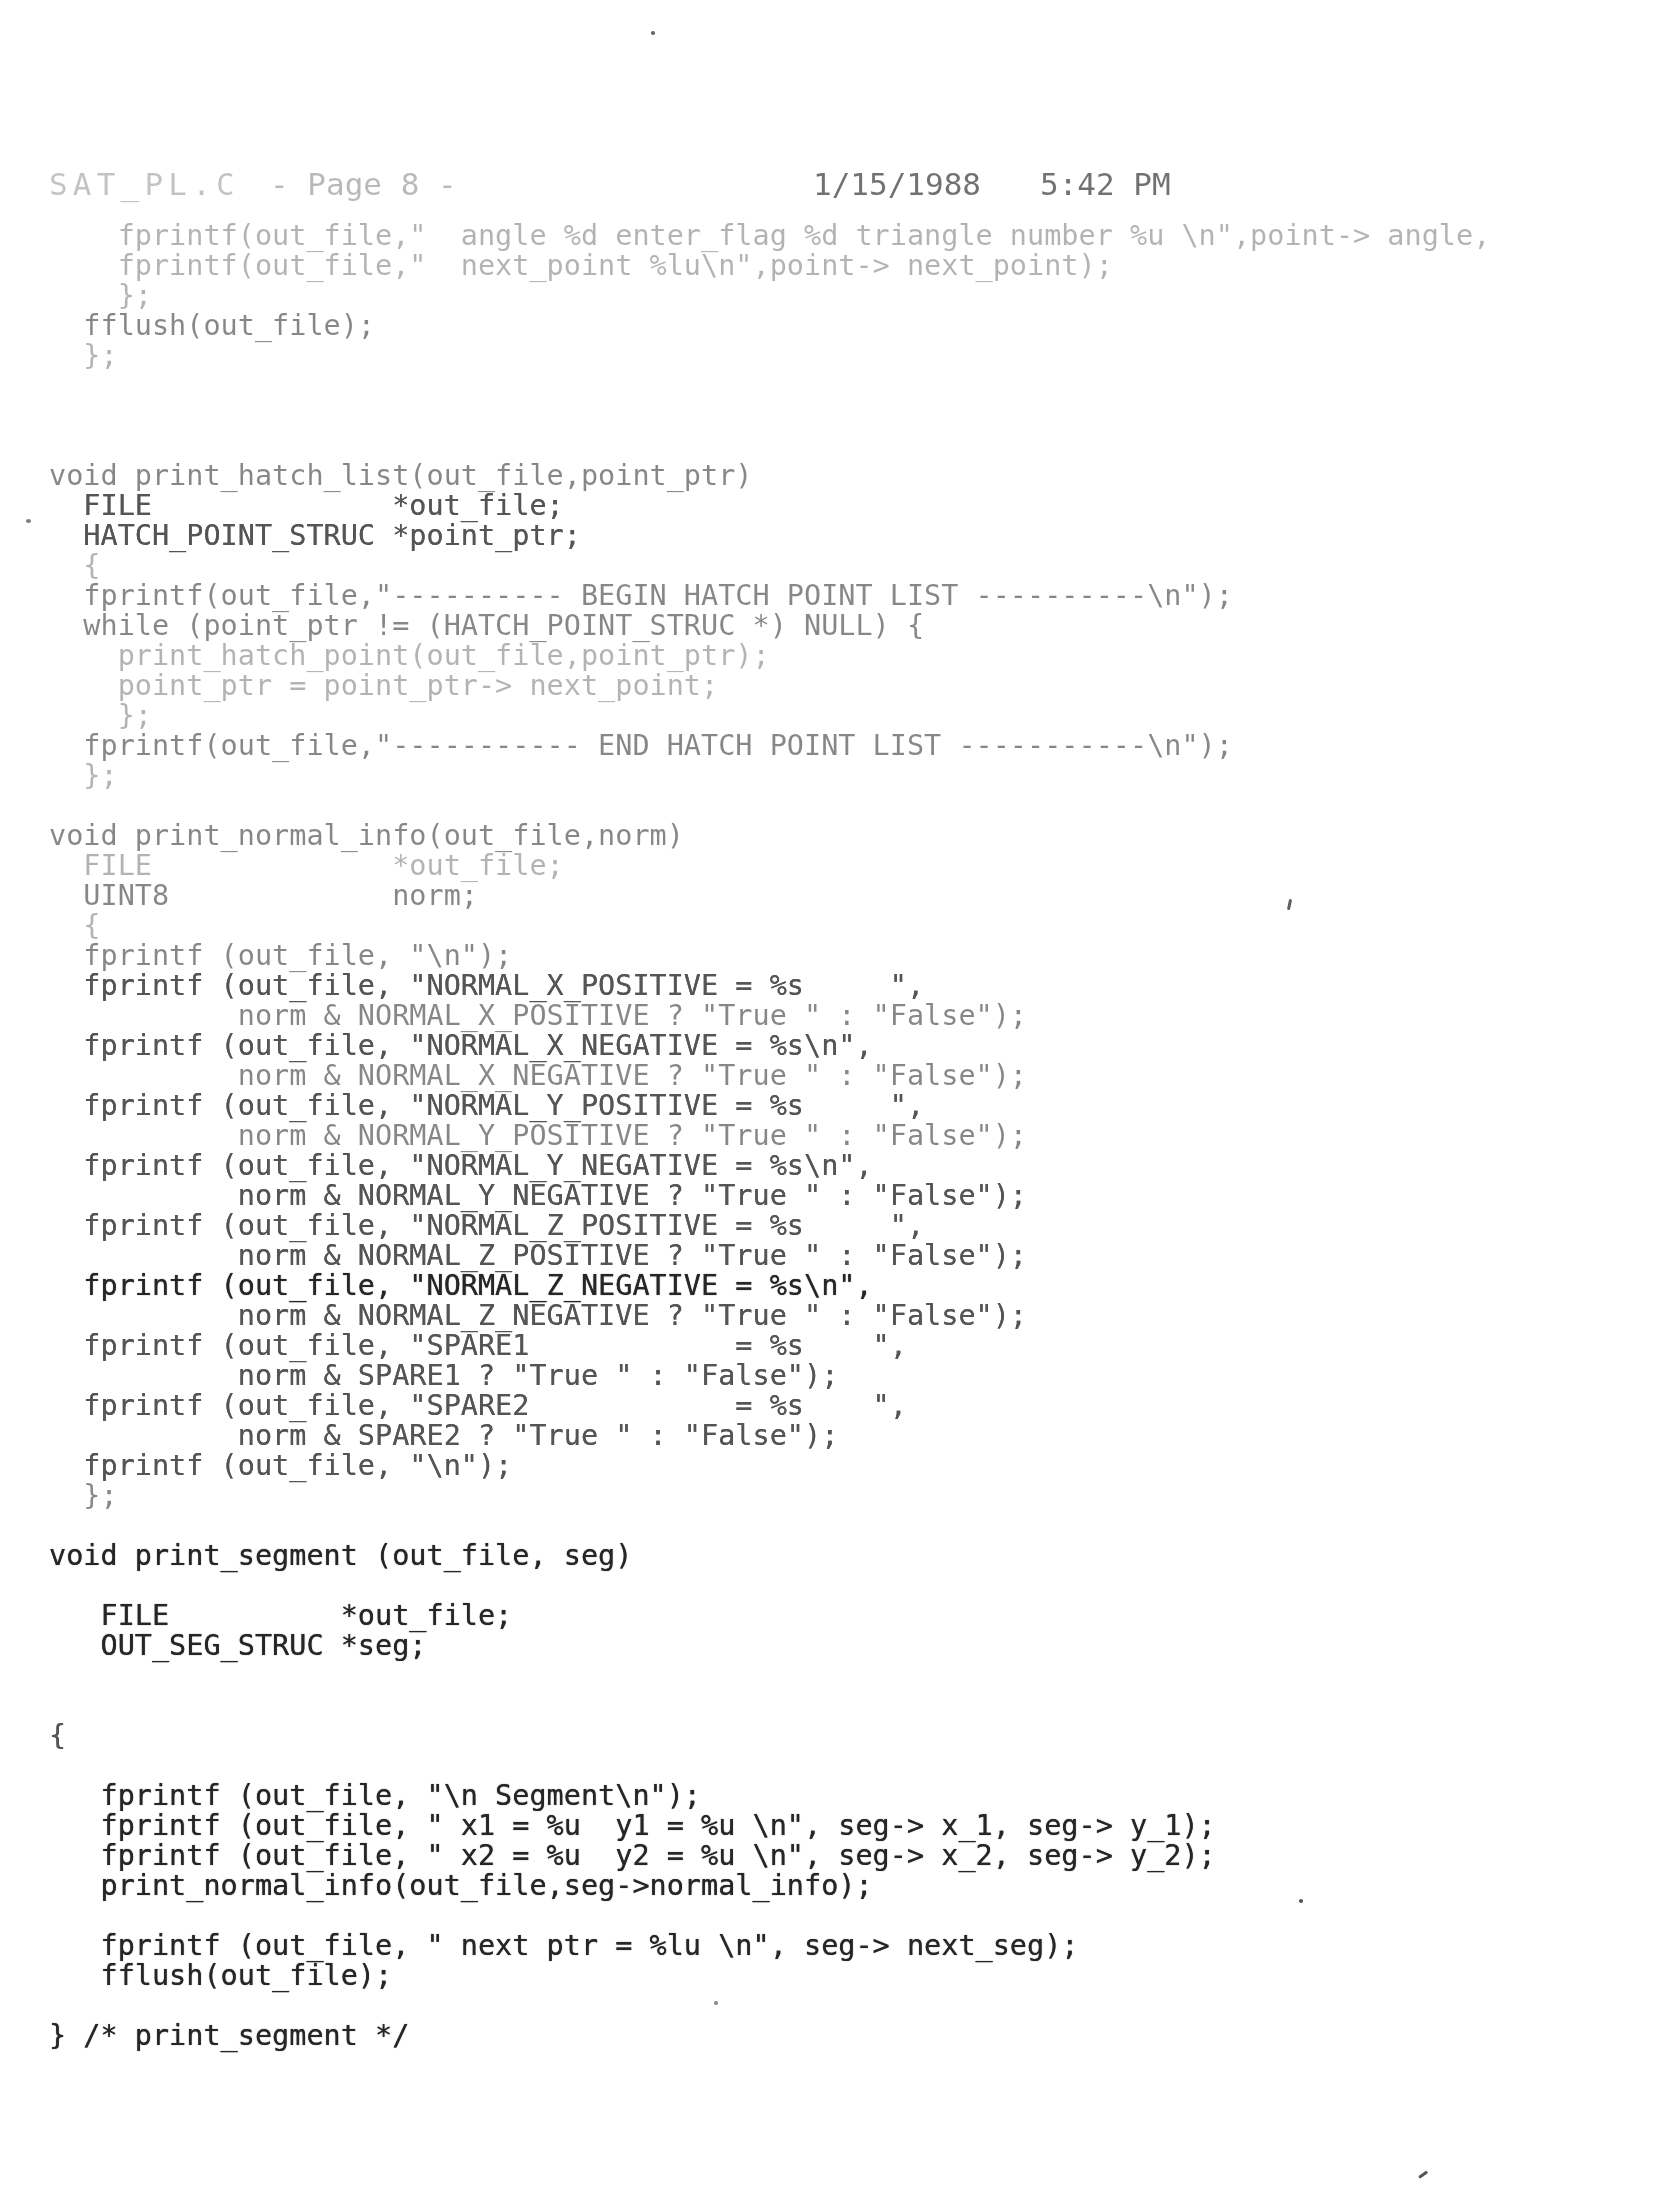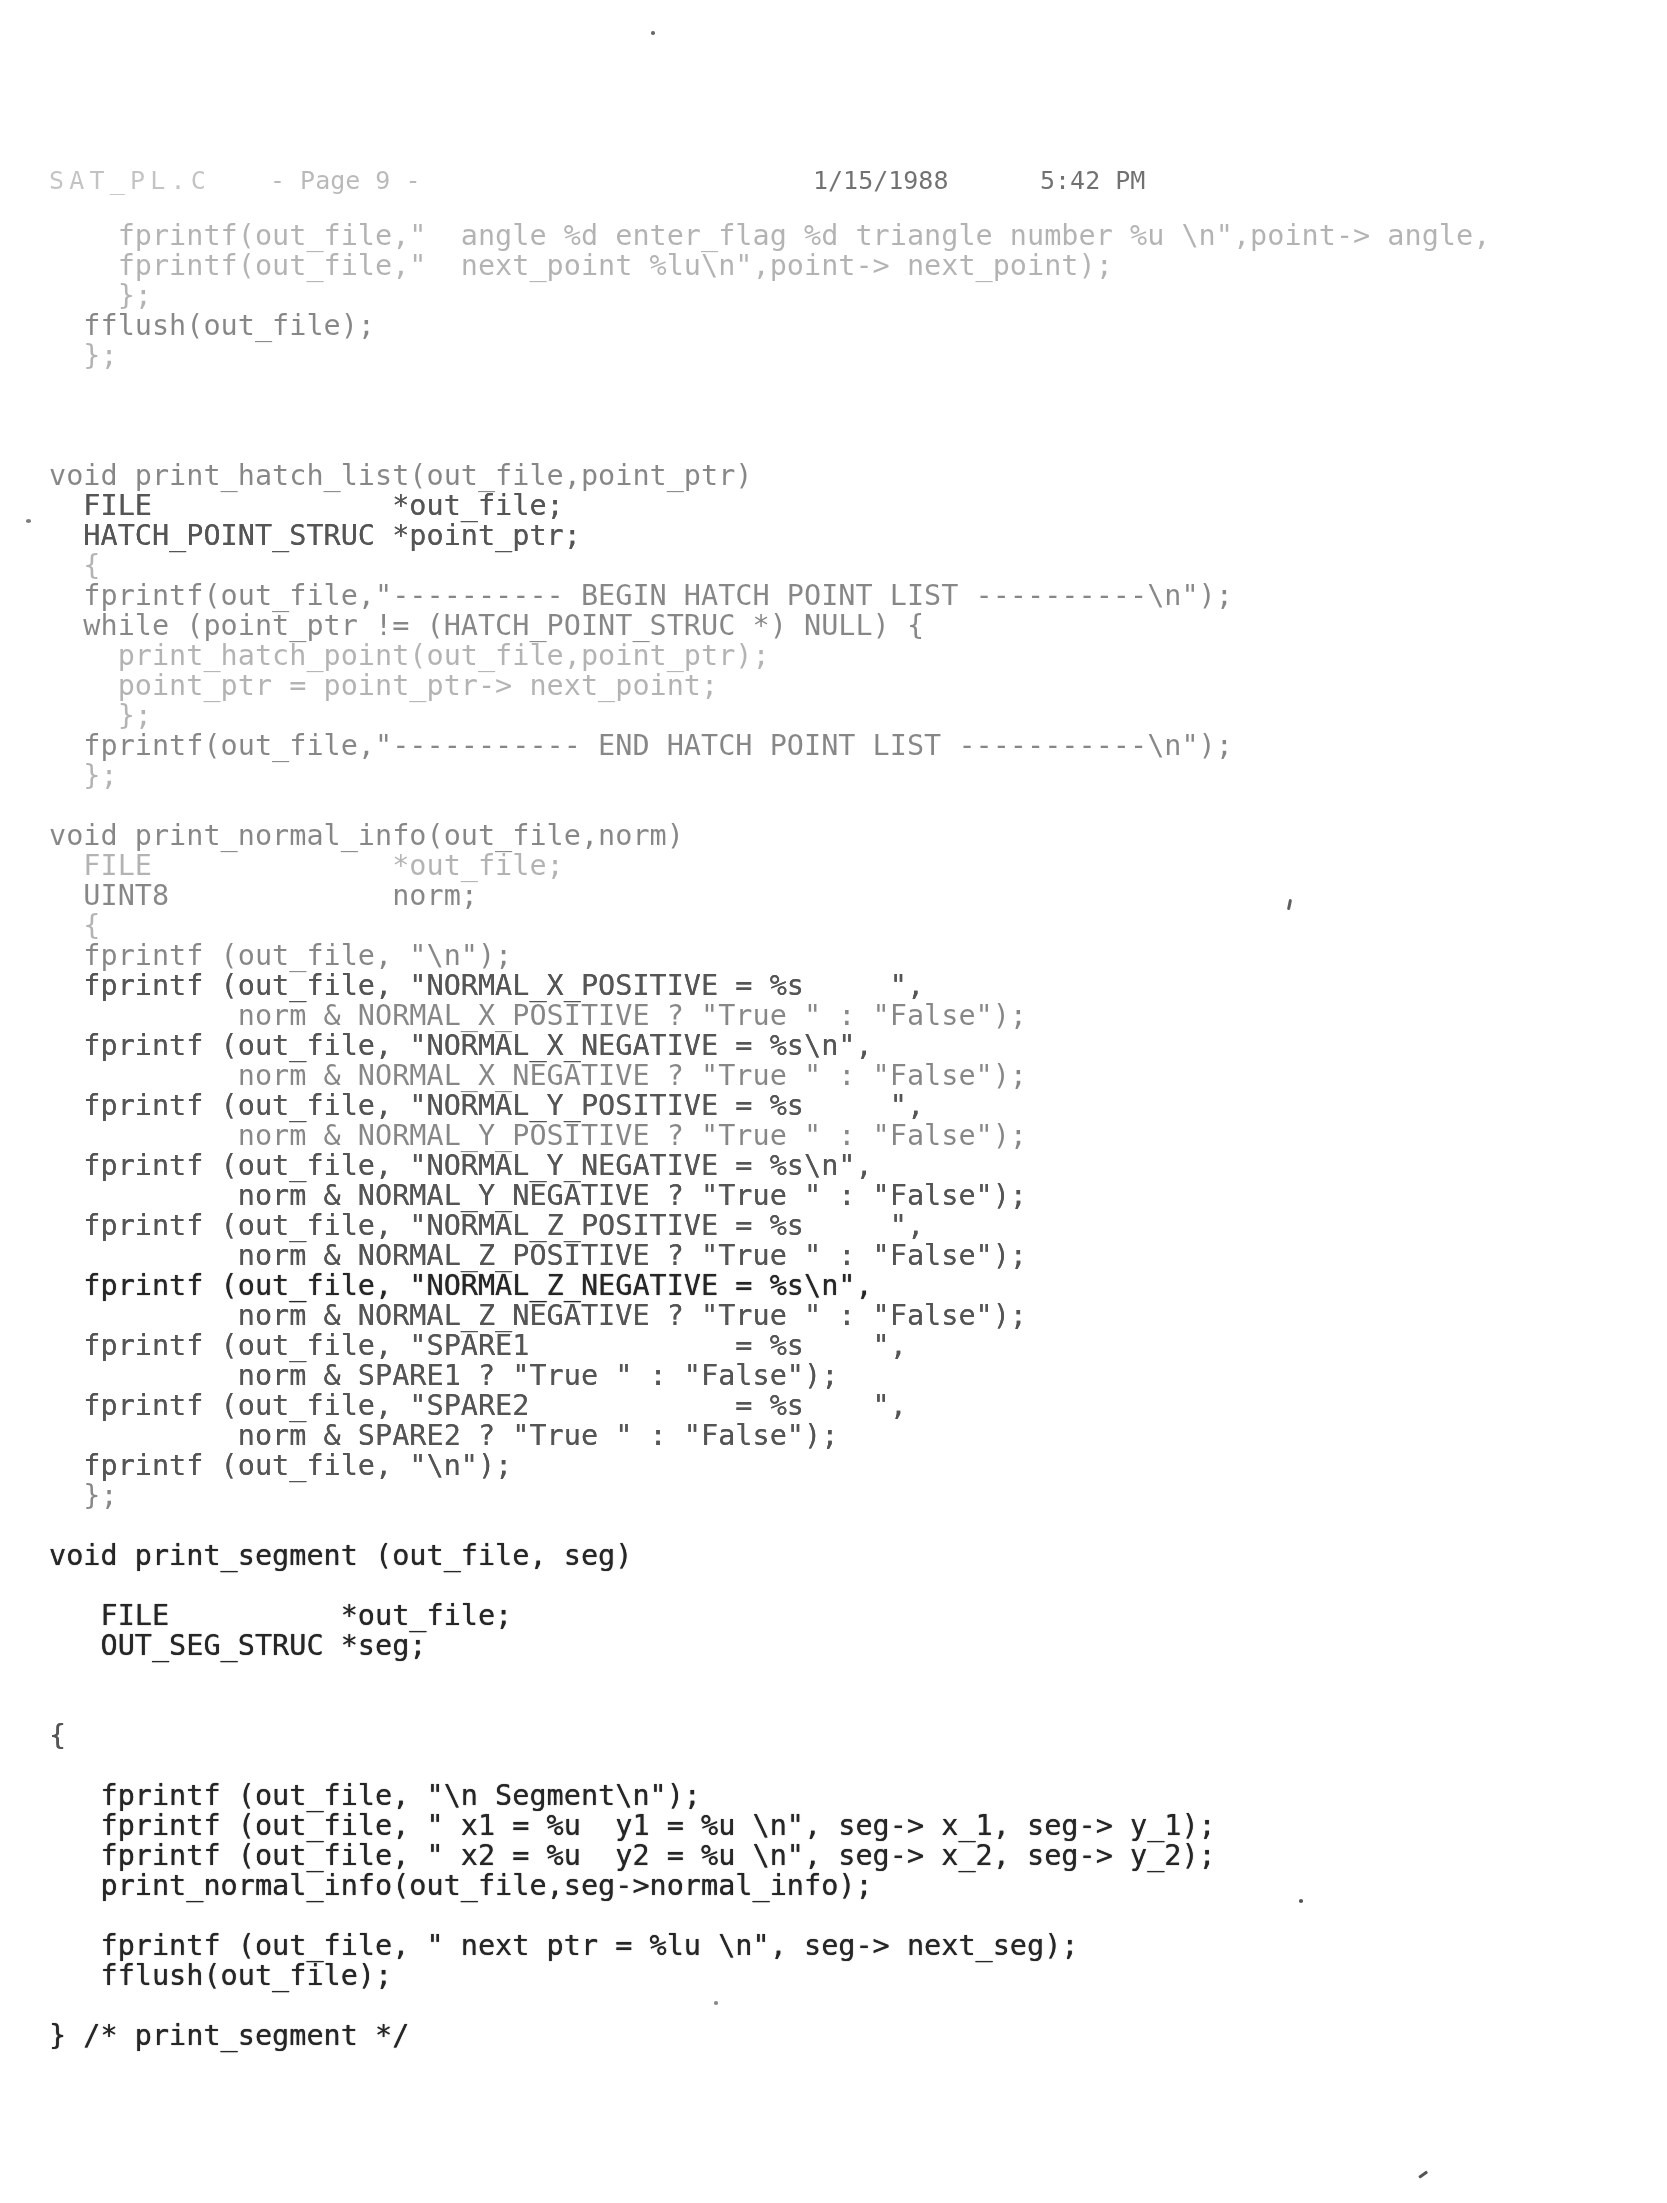--- a/index.html
+++ b/index.html
@@ -13,21 +13,21 @@
     height: 2203px;
     background: #ffffff;
     overflow: hidden;
     font-family: "DejaVu Sans Mono", "Liberation Mono", monospace;
     color: #1b1b1b;
   }
   
   .hdr span {
     position: absolute;
     top: 166px;
-    font-size: 25px;
+    font-size: 31px;
     white-space: pre;
   }
   .hdr-filename { left: 49px;  opacity: 0.26; filter: blur(0.5px); letter-spacing: 5.2px; }
   .hdr-page     { left: 270px; opacity: 0.30; filter: blur(0.4px); }
   .hdr-date     { left: 813px; opacity: 0.62; text-align: center; }
   .hdr-time     { left: 1040px; opacity: 0.62; }
   
   .code {
     position: absolute;
     left: 49px;
@@ -55,21 +55,21 @@
   .speck-5 { left: 1418px; top: 2173px; width: 10.4px; height: 2.6px;  opacity: .8; transform: rotate(-35deg); border-radius: 0.9px; }
   .speck-6 { left: 714px;  top: 2001px; width: 3.5px;  height: 3.5px;  opacity: .55; }
 </style>
 </head>
 <body>
 
 <div class="page">
 
   <div class="hdr">
     <span class="hdr-filename">SAT_PL.C</span>
-    <span class="hdr-page">- Page 9 -</span>
+    <span class="hdr-page">- Page 8 -</span>
     <span class="hdr-date">1/15/1988</span>
     <span class="hdr-time">5:42 PM</span>
   </div>
 
   <div class="code"><div class="line fade-3">    fprintf(out_file,"  angle %d enter_flag %d triangle number %u \n",point-&gt; angle,</div><div class="line fade-3">    fprintf(out_file,"  next_point %lu\n",point-&gt; next_point);</div><div class="line fade-3">    };</div><div class="line fade-2">  fflush(out_file);</div><div class="line fade-3">  };</div><div class="line fade-3">&nbsp;</div><div class="line fade-3">&nbsp;</div><div class="line fade-3">&nbsp;</div><div class="line fade-2">void print_hatch_list(out_file,point_ptr)</div><div class="line fade-1">  FILE              *out_file;</div><div class="line fade-1">  HATCH_POINT_STRUC *point_ptr;</div><div class="line fade-3">  {</div><div class="line fade-2">  fprintf(out_file,"---------- BEGIN HATCH POINT LIST ----------\n");</div><div class="line fade-2">  while (point_ptr != (HATCH_POINT_STRUC *) NULL) {</div><div class="line fade-3">    print_hatch_point(out_file,point_ptr);</div><div class="line fade-3">    point_ptr = point_ptr-&gt; next_point;</div><div class="line fade-3">    };</div><div class="line fade-2">  fprintf(out_file,"----------- END HATCH POINT LIST -----------\n");</div><div class="line fade-3">  };</div><div class="line fade-3">&nbsp;</div><div class="line fade-2">void print_normal_info(out_file,norm)</div><div class="line fade-3">  FILE              *out_file;</div><div class="line fade-2">  UINT8             norm;</div><div class="line fade-3">  {</div><div class="line fade-2">  fprintf (out_file, "\n");</div><div class="line fade-1">  fprintf (out_file, "NORMAL_X_POSITIVE = %s     ",</div><div class="line fade-2">           norm &amp; NORMAL_X_POSITIVE ? "True " : "False");</div><div class="line fade-1">  fprintf (out_file, "NORMAL_X_NEGATIVE = %s\n",</div><div class="line fade-2">           norm &amp; NORMAL_X_NEGATIVE ? "True " : "False");</div><div class="line fade-1">  fprintf (out_file, "NORMAL_Y_POSITIVE = %s     ",</div><div class="line fade-2">           norm &amp; NORMAL_Y_POSITIVE ? "True " : "False");</div><div class="line fade-1">  fprintf (out_file, "NORMAL_Y_NEGATIVE = %s\n",</div><div class="line fade-1">           norm &amp; NORMAL_Y_NEGATIVE ? "True " : "False");</div><div class="line fade-1">  fprintf (out_file, "NORMAL_Z_POSITIVE = %s     ",</div><div class="line fade-1">           norm &amp; NORMAL_Z_POSITIVE ? "True " : "False");</div><div class="line fade-0">  fprintf (out_file, "NORMAL_Z_NEGATIVE = %s\n",</div><div class="line fade-1">           norm &amp; NORMAL_Z_NEGATIVE ? "True " : "False");</div><div class="line fade-1">  fprintf (out_file, "SPARE1            = %s    ",</div><div class="line fade-1">           norm &amp; SPARE1 ? "True " : "False");</div><div class="line fade-1">  fprintf (out_file, "SPARE2            = %s    ",</div><div class="line fade-1">           norm &amp; SPARE2 ? "True " : "False");</div><div class="line fade-1">  fprintf (out_file, "\n");</div><div class="line fade-2">  };</div><div class="line fade-2">&nbsp;</div><div class="line fade-0">void print_segment (out_file, seg)</div><div class="line fade-0">&nbsp;</div><div class="line fade-0">   FILE          *out_file;</div><div class="line fade-0">   OUT_SEG_STRUC *seg;</div><div class="line fade-0">&nbsp;</div><div class="line fade-0">&nbsp;</div><div class="line fade-1">{</div><div class="line fade-0">&nbsp;</div><div class="line fade-0">   fprintf (out_file, "\n Segment\n");</div><div class="line fade-0">   fprintf (out_file, " x1 = %u  y1 = %u \n", seg-&gt; x_1, seg-&gt; y_1);</div><div class="line fade-0">   fprintf (out_file, " x2 = %u  y2 = %u \n", seg-&gt; x_2, seg-&gt; y_2);</div><div class="line fade-0">   print_normal_info(out_file,seg-&gt;normal_info);</div><div class="line fade-0">&nbsp;</div><div class="line fade-0">   fprintf (out_file, " next ptr = %lu \n", seg-&gt; next_seg);</div><div class="line fade-0">   fflush(out_file);</div><div class="line fade-0">&nbsp;</div><div class="line fade-0">} /* print_segment */</div></div>
 
   <div class="speck speck-1"></div>
   <div class="speck speck-2"></div>
   <div class="speck speck-3"></div>
   <div class="speck speck-4"></div>

